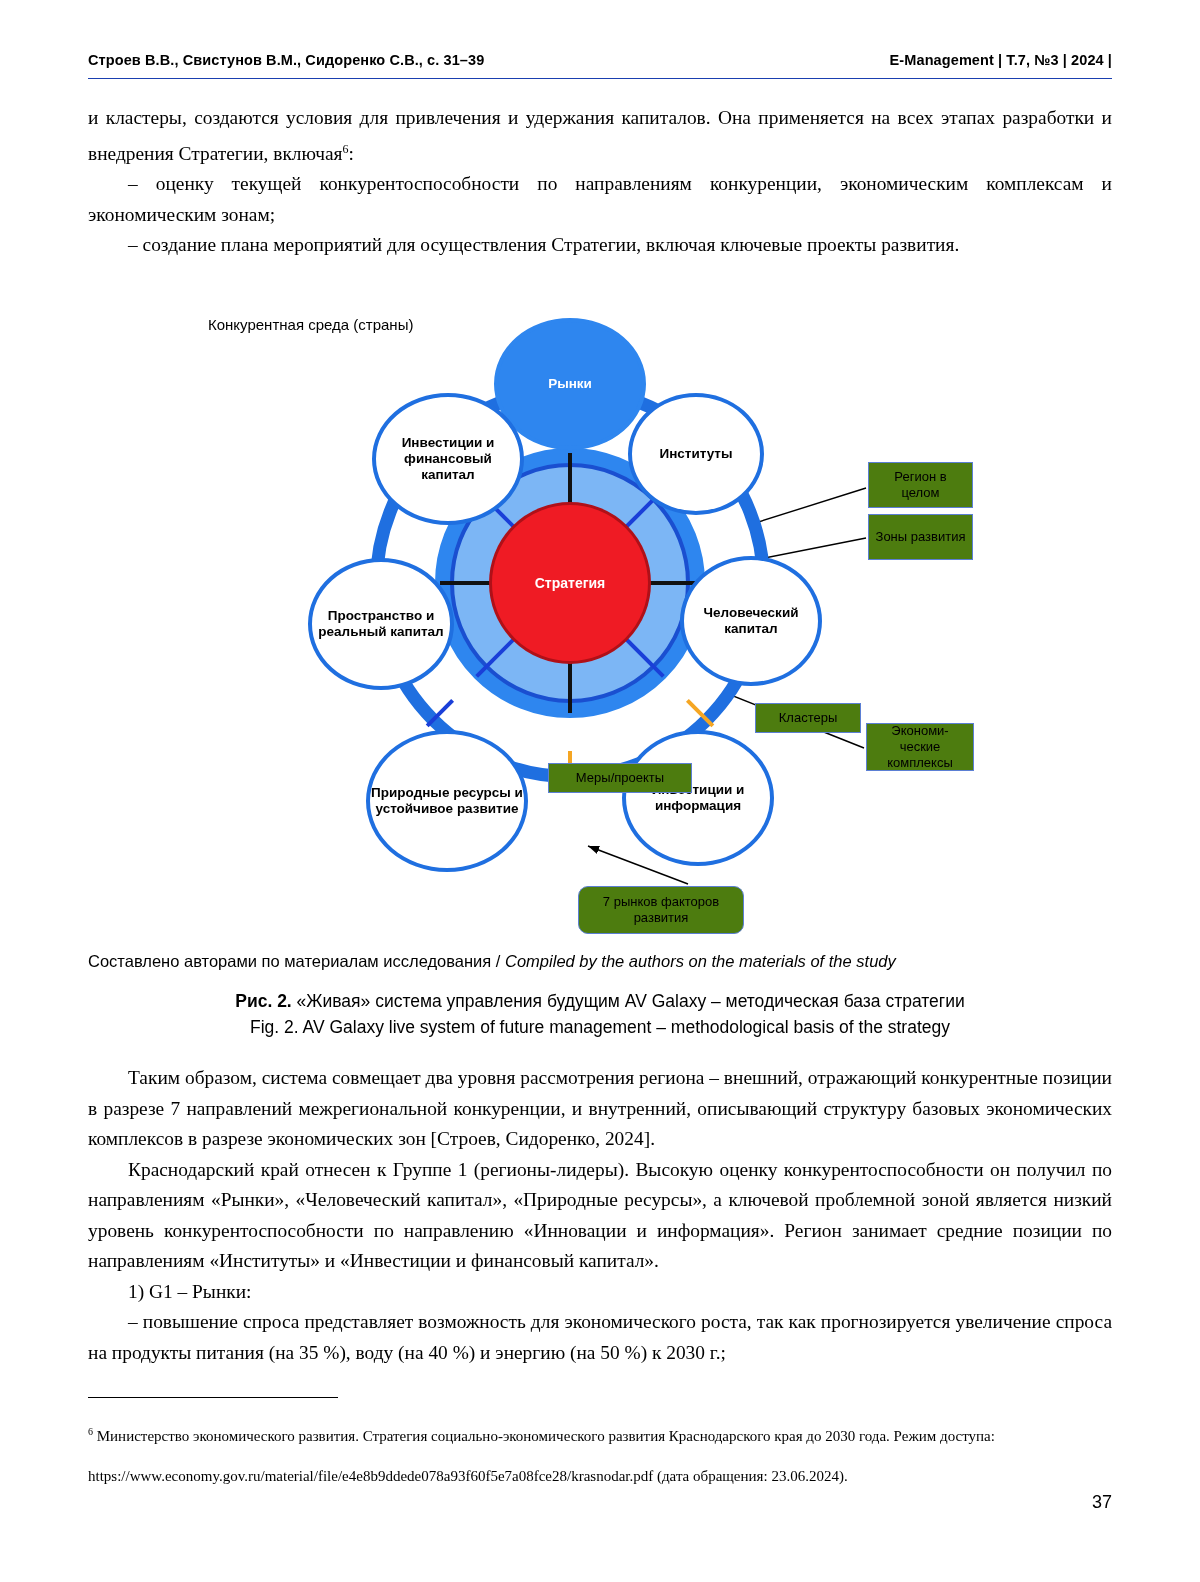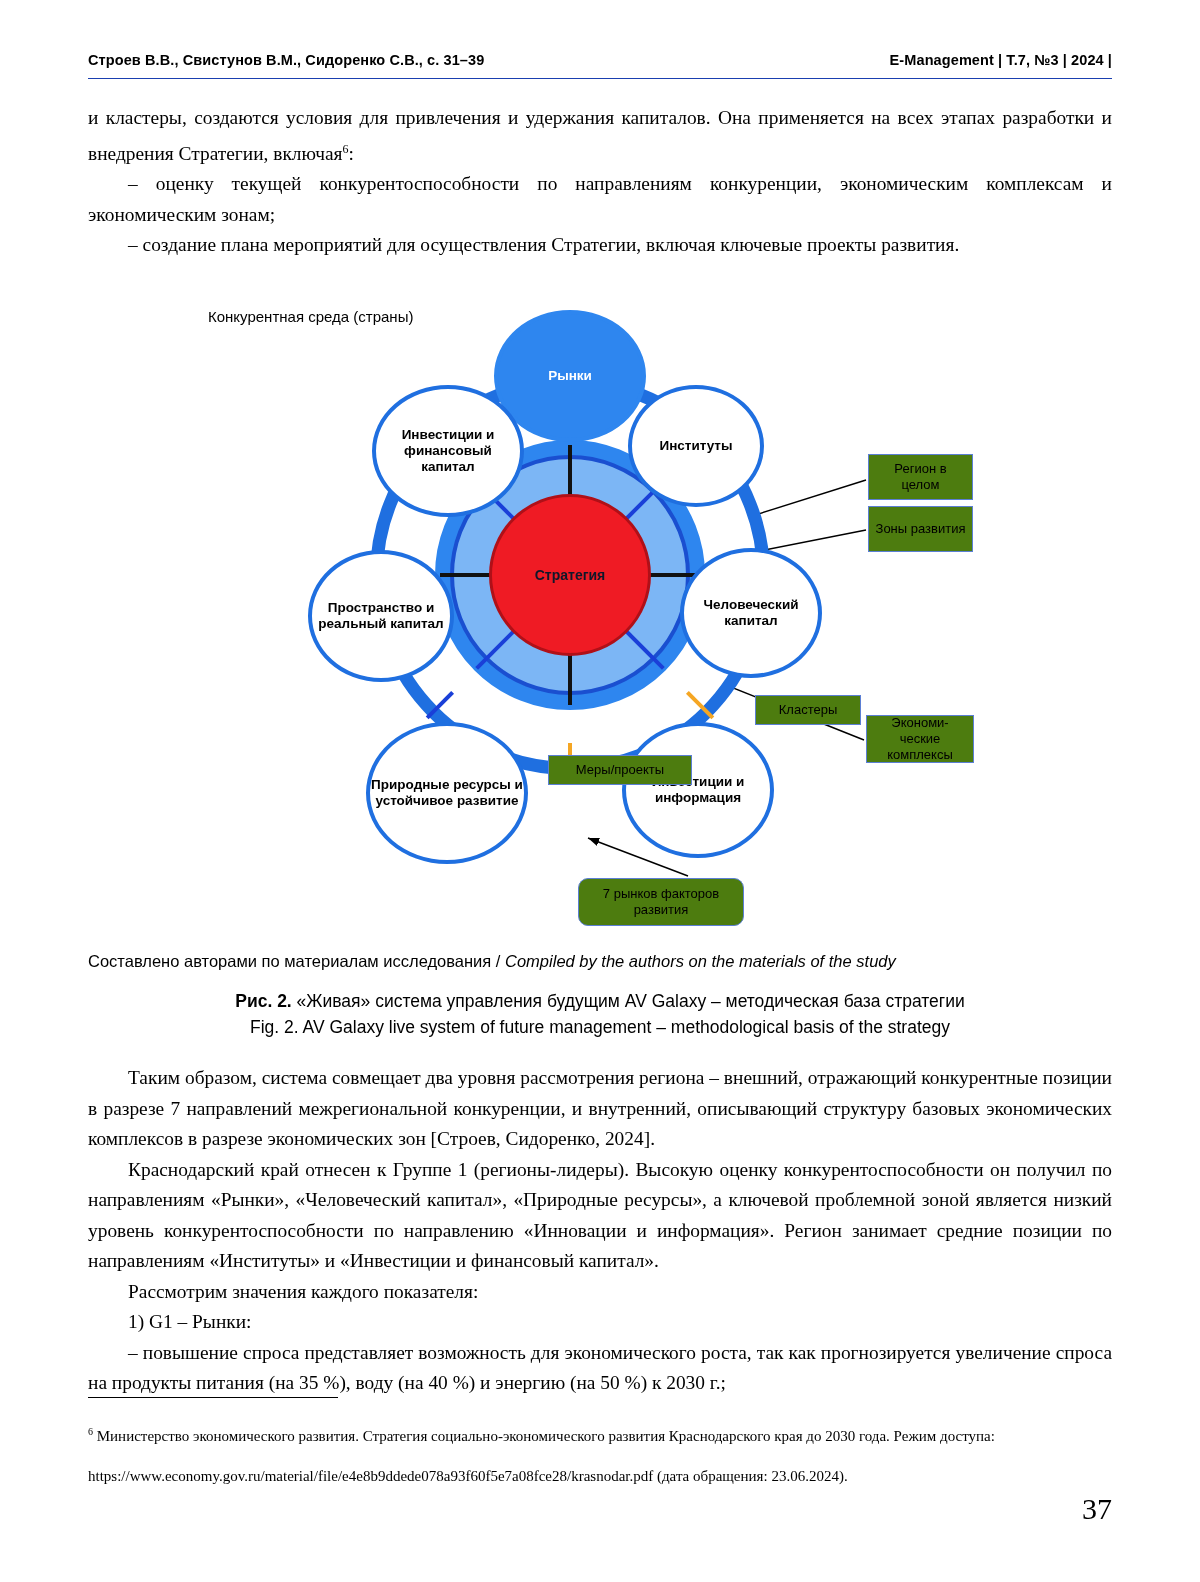--- a/index.html
+++ b/index.html
@@ -60,21 +60,21 @@
   .indent { text-indent: 40px; }
   .sup { font-size: 12px; vertical-align: super; }
 
   #para-top { top: 103px; }
   #para-bottom { top: 1063px; }
 
   
   .figure {
     position: absolute;
     left: 88px;
-    top: 290px;
+    top: 298px;
     width: 1024px;
     height: 650px;
   }
   .fig-label {
     position: absolute;
     font-family: "Liberation Sans", sans-serif;
     font-size: 15px;
     color: #000;
   }
   #env-label { left: 120px; top: 18px; }
@@ -124,21 +124,21 @@
     border: 3px solid #b01018;
     box-sizing: border-box;
     display: flex;
     align-items: center;
     justify-content: center;
   }
   .core-label {
     font-family: "Liberation Sans", sans-serif;
     font-size: 14px;
     font-weight: bold;
-    color: #0f172a;
+    color: #ffffff;
   }
 
   
   .spoke {
     position: absolute;
     left: 270px; top: 275px;
     transform-origin: 2px 0px;
     width: 4px;
   }
   .spoke i {
@@ -250,22 +250,22 @@
     font-size: 15px;
     line-height: 25px;
     text-align: justify;
   }
   .footnote sup { font-size: 10px; }
 
   .page-num {
     position: absolute;
     right: 88px;
     top: 1492px;
-    font-family: Liberation Serif, serif;
-    font-size: 30px;
+    font-family: Liberation Sans, sans-serif;
+    font-size: 18px;
   }
 </style>
 </head>
 <body>
 
 <div class="page">
 
   <div class="runhead">
     <span class="left">Строев В.В., Свистунов В.М., Сидоренко С.В., с. 31–39</span>
     <span class="right">E-Management  |  Т.7, №3 | 2024 |</span>
@@ -375,21 +375,20 @@
   </div>
 
   <div class="fig-caption">
     <div><span class="bold">Рис. 2.</span><span> «Живая» система управления будущим AV Galaxy – методическая база стратегии</span></div>
     <div>Fig. 2. AV Galaxy live system of future management – methodological basis of the strategy</div>
   </div>
 
   <div class="body-text" id="para-bottom">
     <p class="indent">Таким образом, система совмещает два уровня рассмотрения региона – внешний, отражающий конкурентные позиции в разрезе 7 направлений межрегиональной конкуренции, и внутренний, описывающий структуру базовых экономических комплексов в разрезе экономических зон [Строев, Сидоренко, 2024].</p>
     <p class="indent">Краснодарский край отнесен к Группе 1 (регионы-лидеры). Высокую оценку конкурентоспособности он получил по направлениям «Рынки», «Человеческий капитал», «Природные ресурсы», а ключевой проблемной зоной является низкий уровень конкурентоспособности по направлению «Инновации и информация». Регион занимает средние позиции по направлениям «Институты» и «Инвестиции и финансовый капитал».</p>
-    <p class="indent">Рассмотрим значения каждого показателя:</p>
     <p class="indent">1) G1 – Рынки:</p>
     <p class="indent">– повышение спроса представляет возможность для экономического роста, так как прогнозируется увеличение спроса на продукты питания (на 35 %), воду (на 40 %) и энергию (на 50 %) к 2030 г.;</p>
   </div>
 
   <div class="footnote-rule"></div>
   <div class="footnote">
     <p><sup>6</sup><span> Министерство экономического развития. Стратегия социально-экономического развития Краснодарского края до 2030 года. Режим доступа:</span></p>
     <p>https://www.economy.gov.ru/material/file/e4e8b9ddede078a93f60f5e7a08fce28/krasnodar.pdf (дата обращения: 23.06.2024).</p>
   </div>
 

